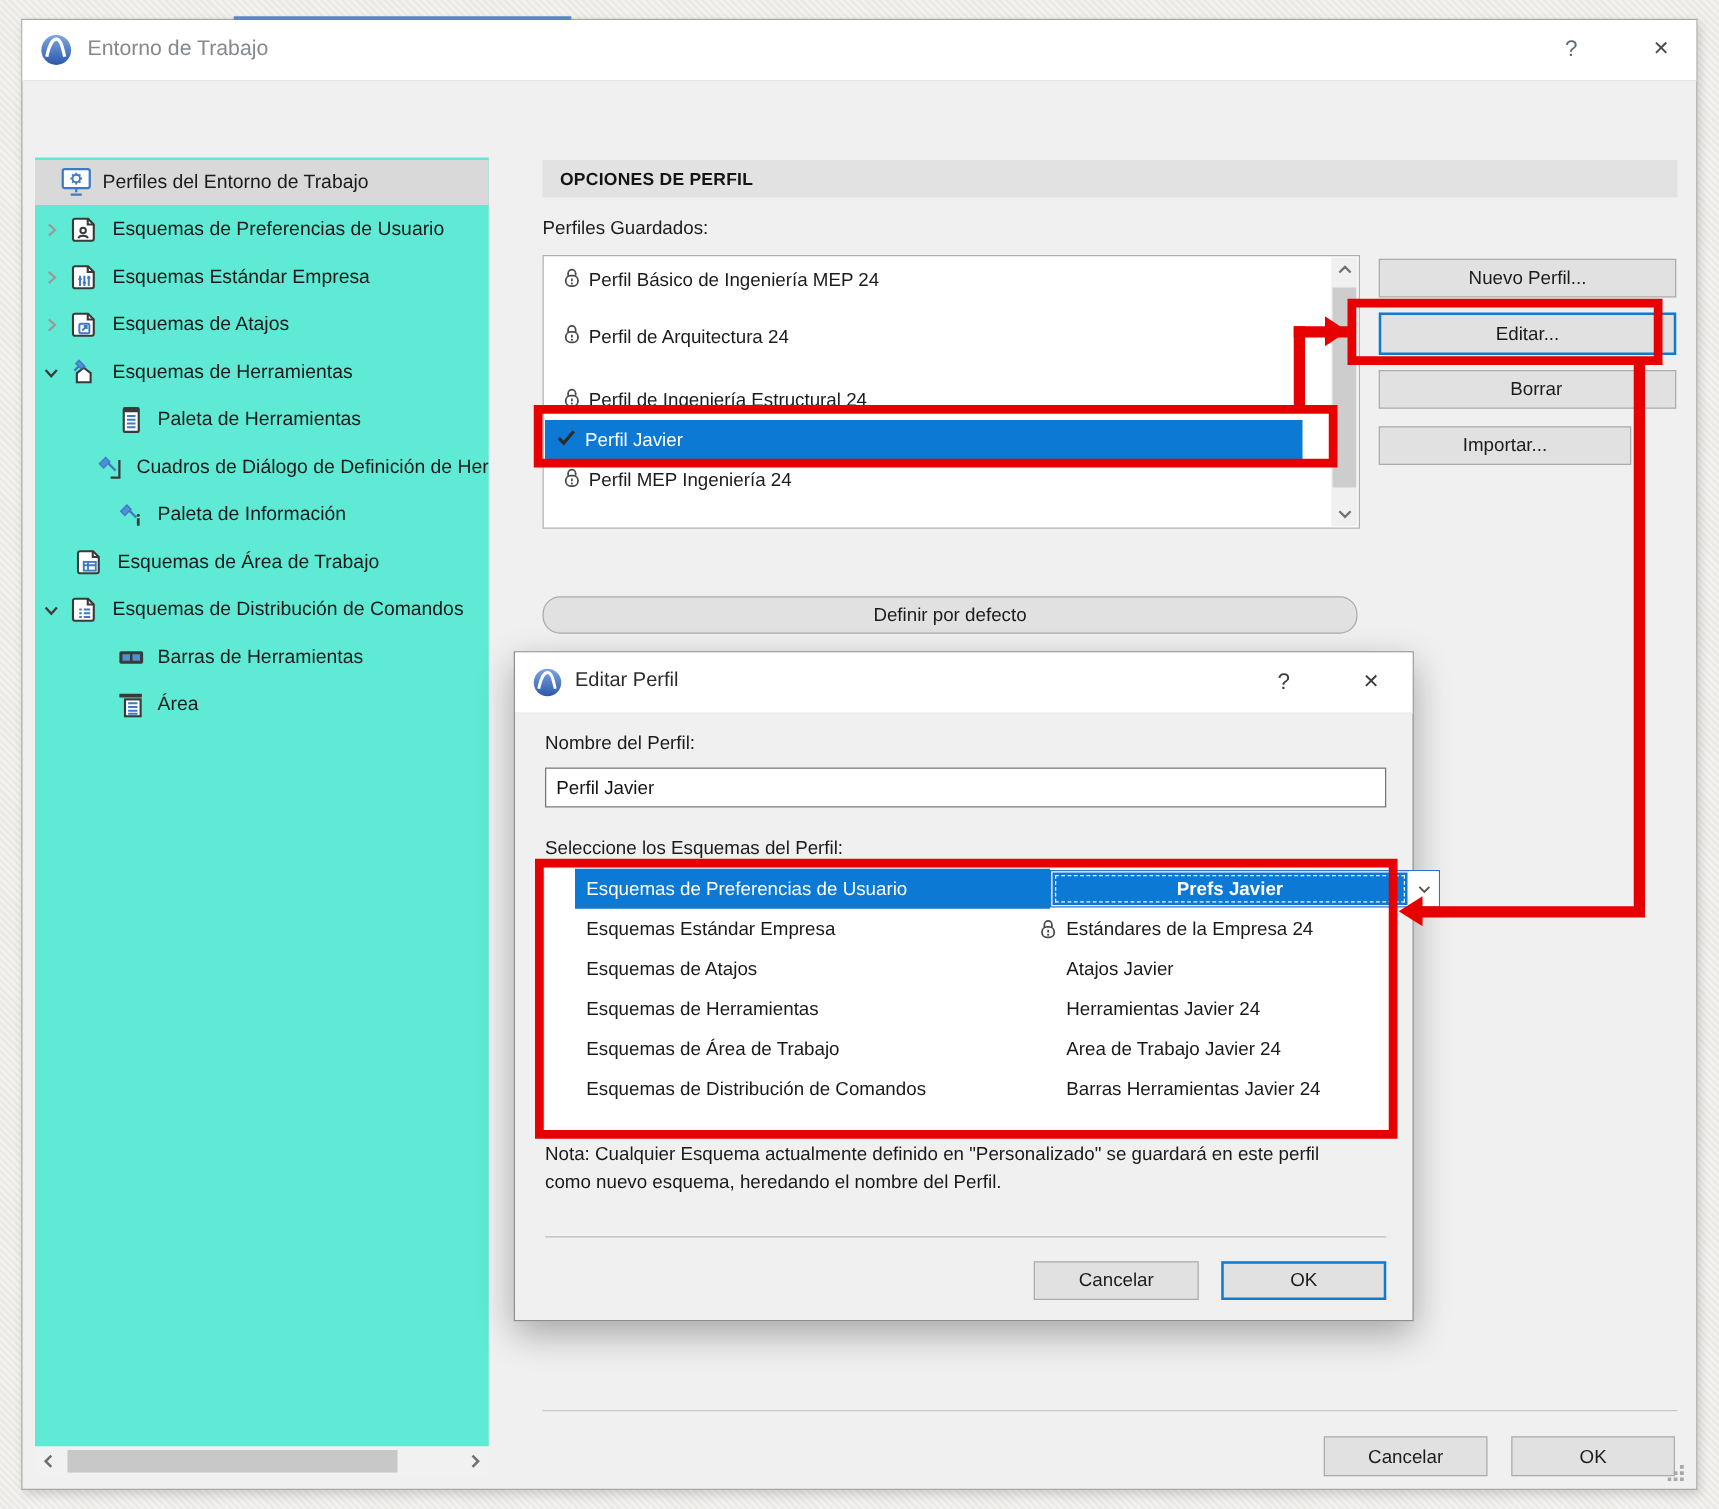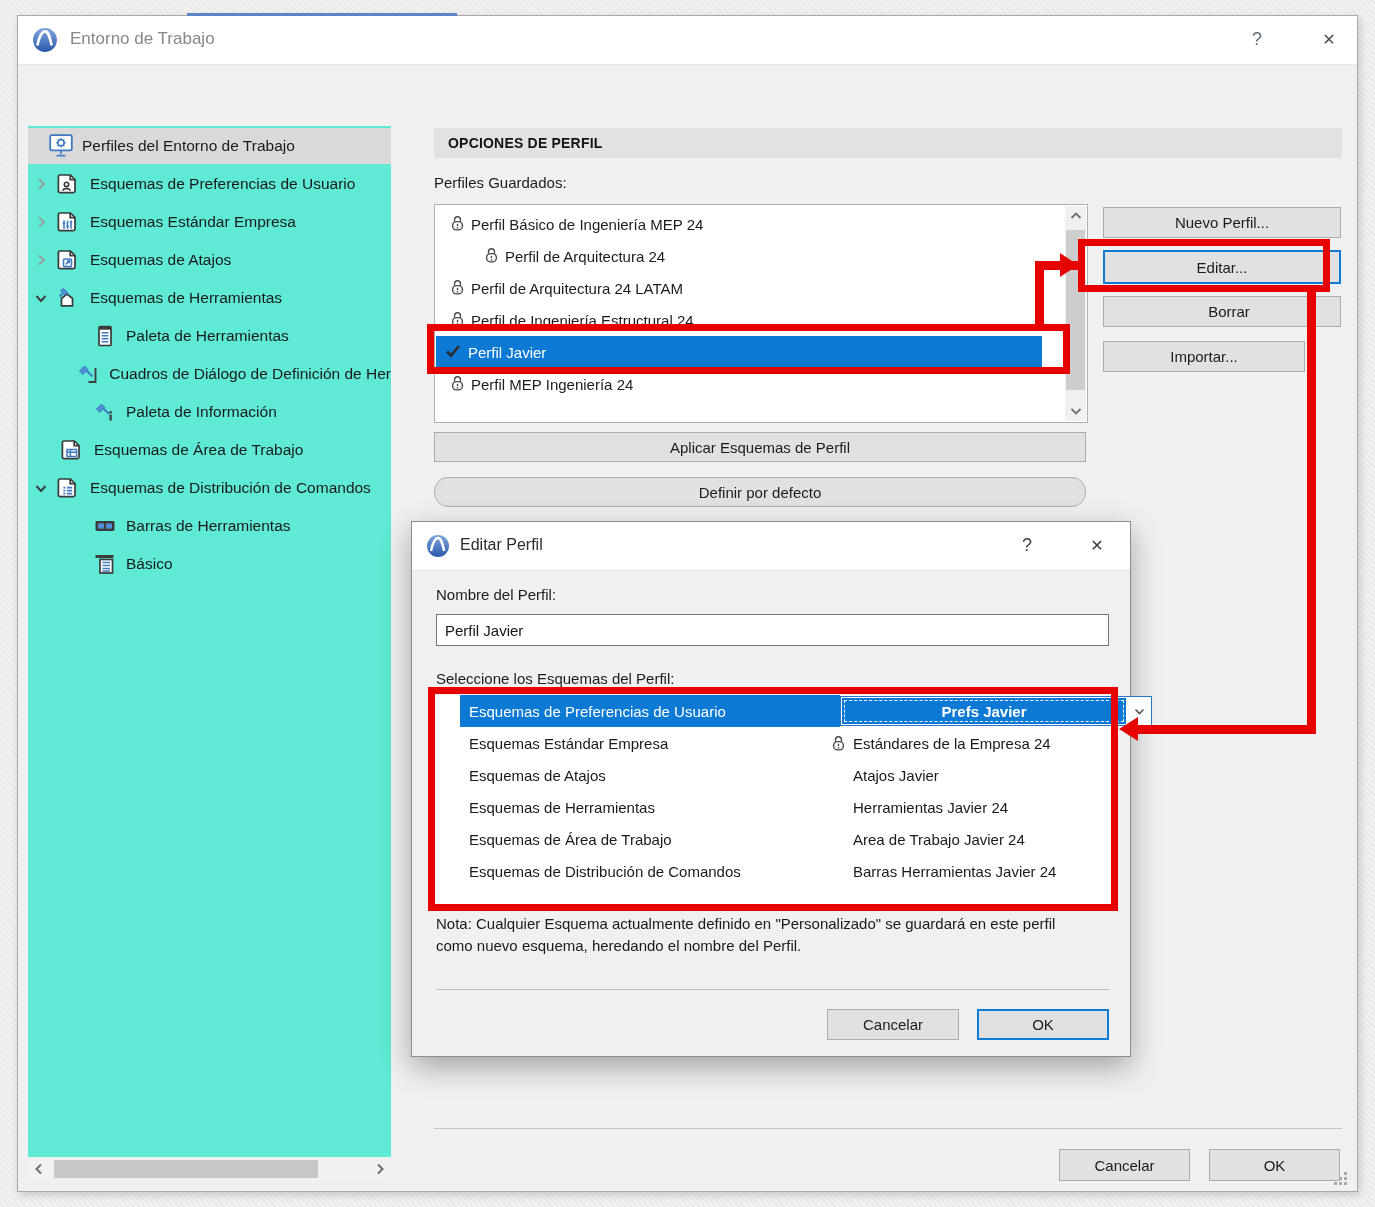--- a/index.html
+++ b/index.html
@@ -268,21 +268,21 @@
       <span style="width:64px;"></span>
       <span class="i26">
         <svg class="i26" viewBox="0 0 26 26">
             <path d="M3.5 5.5h18" stroke="#3a3a3a" stroke-width="3"></path>
             <rect x="8" y="8.5" width="12.5" height="13.5" fill="#fff" stroke="#3a3a3a" stroke-width="1.7"></rect>
             <g stroke="#3f7ac2" stroke-width="1.6">
               <path d="M10.5 11.5h7.5M10.5 14.5h7.5M10.5 17.5h7.5M10.5 20h7.5"></path>
             </g>
           </svg>
       </span>
-      <span style="margin-left:8px;">Básico</span>
+      <span style="margin-left:8px;">Área</span>
     </div>
   </div>
 
   <div class="abs hscroll">
     <span class="abs center" style="left:2px;top:2px;width:18px;height:18px;">
       <svg width="14" height="14" viewBox="0 0 14 14">
           <polyline points="9 2.5 4.5 7 9 11.5" fill="none" stroke="#6f6f6f" stroke-width="2"></polyline>
         </svg>
     </span>
     <span class="abs center" style="right:2px;top:2px;width:18px;height:18px;">
@@ -302,37 +302,28 @@
   <div class="abs listbox">
     <div class="abs pitem" style="top:3px;">
       <span class="lock"><svg width="15" height="18" viewBox="0 0 16 19">
             <path d="M4.8 8V6a3.2 3.2 0 0 1 6.4 0v2" fill="none" stroke="#4a4a4a" stroke-width="1.5"></path>
             <rect x="2.8" y="8" width="10.4" height="8.8" rx="4.2" fill="none" stroke="#4a4a4a" stroke-width="1.5"></rect>
             <path d="M8 10.4v2.4" stroke="#4a4a4a" stroke-width="1.5"></path>
             <circle cx="8" cy="14.6" r=".9" fill="#4a4a4a"></circle>
           </svg></span>
       <span>Perfil Básico de Ingeniería MEP 24</span>
     </div>
-    <div class="abs pitem" style="top:35px;padding-left:34px;">
+    <div class="abs pitem" style="top:48px;">
       <span class="lock"><svg width="15" height="18" viewBox="0 0 16 19">
             <path d="M4.8 8V6a3.2 3.2 0 0 1 6.4 0v2" fill="none" stroke="#4a4a4a" stroke-width="1.5"></path>
             <rect x="2.8" y="8" width="10.4" height="8.8" rx="4.2" fill="none" stroke="#4a4a4a" stroke-width="1.5"></rect>
             <path d="M8 10.4v2.4" stroke="#4a4a4a" stroke-width="1.5"></path>
             <circle cx="8" cy="14.6" r=".9" fill="#4a4a4a"></circle>
           </svg></span>
       <span>Perfil de Arquitectura 24</span>
-    </div>
-    <div class="abs pitem" style="top:67px;">
-      <span class="lock"><svg width="15" height="18" viewBox="0 0 16 19">
-            <path d="M4.8 8V6a3.2 3.2 0 0 1 6.4 0v2" fill="none" stroke="#4a4a4a" stroke-width="1.5"></path>
-            <rect x="2.8" y="8" width="10.4" height="8.8" rx="4.2" fill="none" stroke="#4a4a4a" stroke-width="1.5"></rect>
-            <path d="M8 10.4v2.4" stroke="#4a4a4a" stroke-width="1.5"></path>
-            <circle cx="8" cy="14.6" r=".9" fill="#4a4a4a"></circle>
-          </svg></span>
-      <span>Perfil de Arquitectura 24 LATAM</span>
     </div>
     <div class="abs pitem" style="top:99px;">
       <span class="lock"><svg width="15" height="18" viewBox="0 0 16 19">
             <path d="M4.8 8V6a3.2 3.2 0 0 1 6.4 0v2" fill="none" stroke="#4a4a4a" stroke-width="1.5"></path>
             <rect x="2.8" y="8" width="10.4" height="8.8" rx="4.2" fill="none" stroke="#4a4a4a" stroke-width="1.5"></rect>
             <path d="M8 10.4v2.4" stroke="#4a4a4a" stroke-width="1.5"></path>
             <circle cx="8" cy="14.6" r=".9" fill="#4a4a4a"></circle>
           </svg></span>
       <span>Perfil de Ingeniería Estructural 24</span>
     </div>
@@ -367,21 +358,20 @@
       </span>
       <div class="abs vthumb" style="top:24px;height:160px;"></div>
     </div>
   </div>
 
   <div class="abs btn" style="left:1085px;top:191px;width:238px;height:31px;">Nuevo Perfil...</div>
   <div class="abs btn focus" style="left:1085px;top:234px;width:238px;height:34px;">Editar...</div>
   <div class="abs btn" style="left:1085px;top:280px;width:238px;height:31px;padding-left:14px;">Borrar</div>
   <div class="abs btn" style="left:1085px;top:325px;width:202px;height:31px;">Importar...</div>
 
-  <div class="abs btn" style="left:416px;top:416px;width:652px;height:30px;">Aplicar Esquemas de Perfil</div>
   <div class="abs btn" style="left:416px;top:461px;width:652px;height:30px;border-radius:14px;">Definir por defecto</div>
 
   <div class="abs" style="left:416px;top:1112px;width:908px;height:1px;background:#c6c6c6;"></div>
   <div class="abs btn" style="left:1041px;top:1133px;width:131px;height:32px;">Cancelar</div>
   <div class="abs btn" style="left:1191px;top:1133px;width:131px;height:32px;">OK</div>
   <div class="abs grip" style="left:1316px;top:1155px;">
     <svg width="14" height="14" viewBox="0 0 14 14">
         <g fill="#a8a8a8">
           <rect x="10" y="1" width="3" height="3"></rect>
           <rect x="10" y="6" width="3" height="3"></rect>

